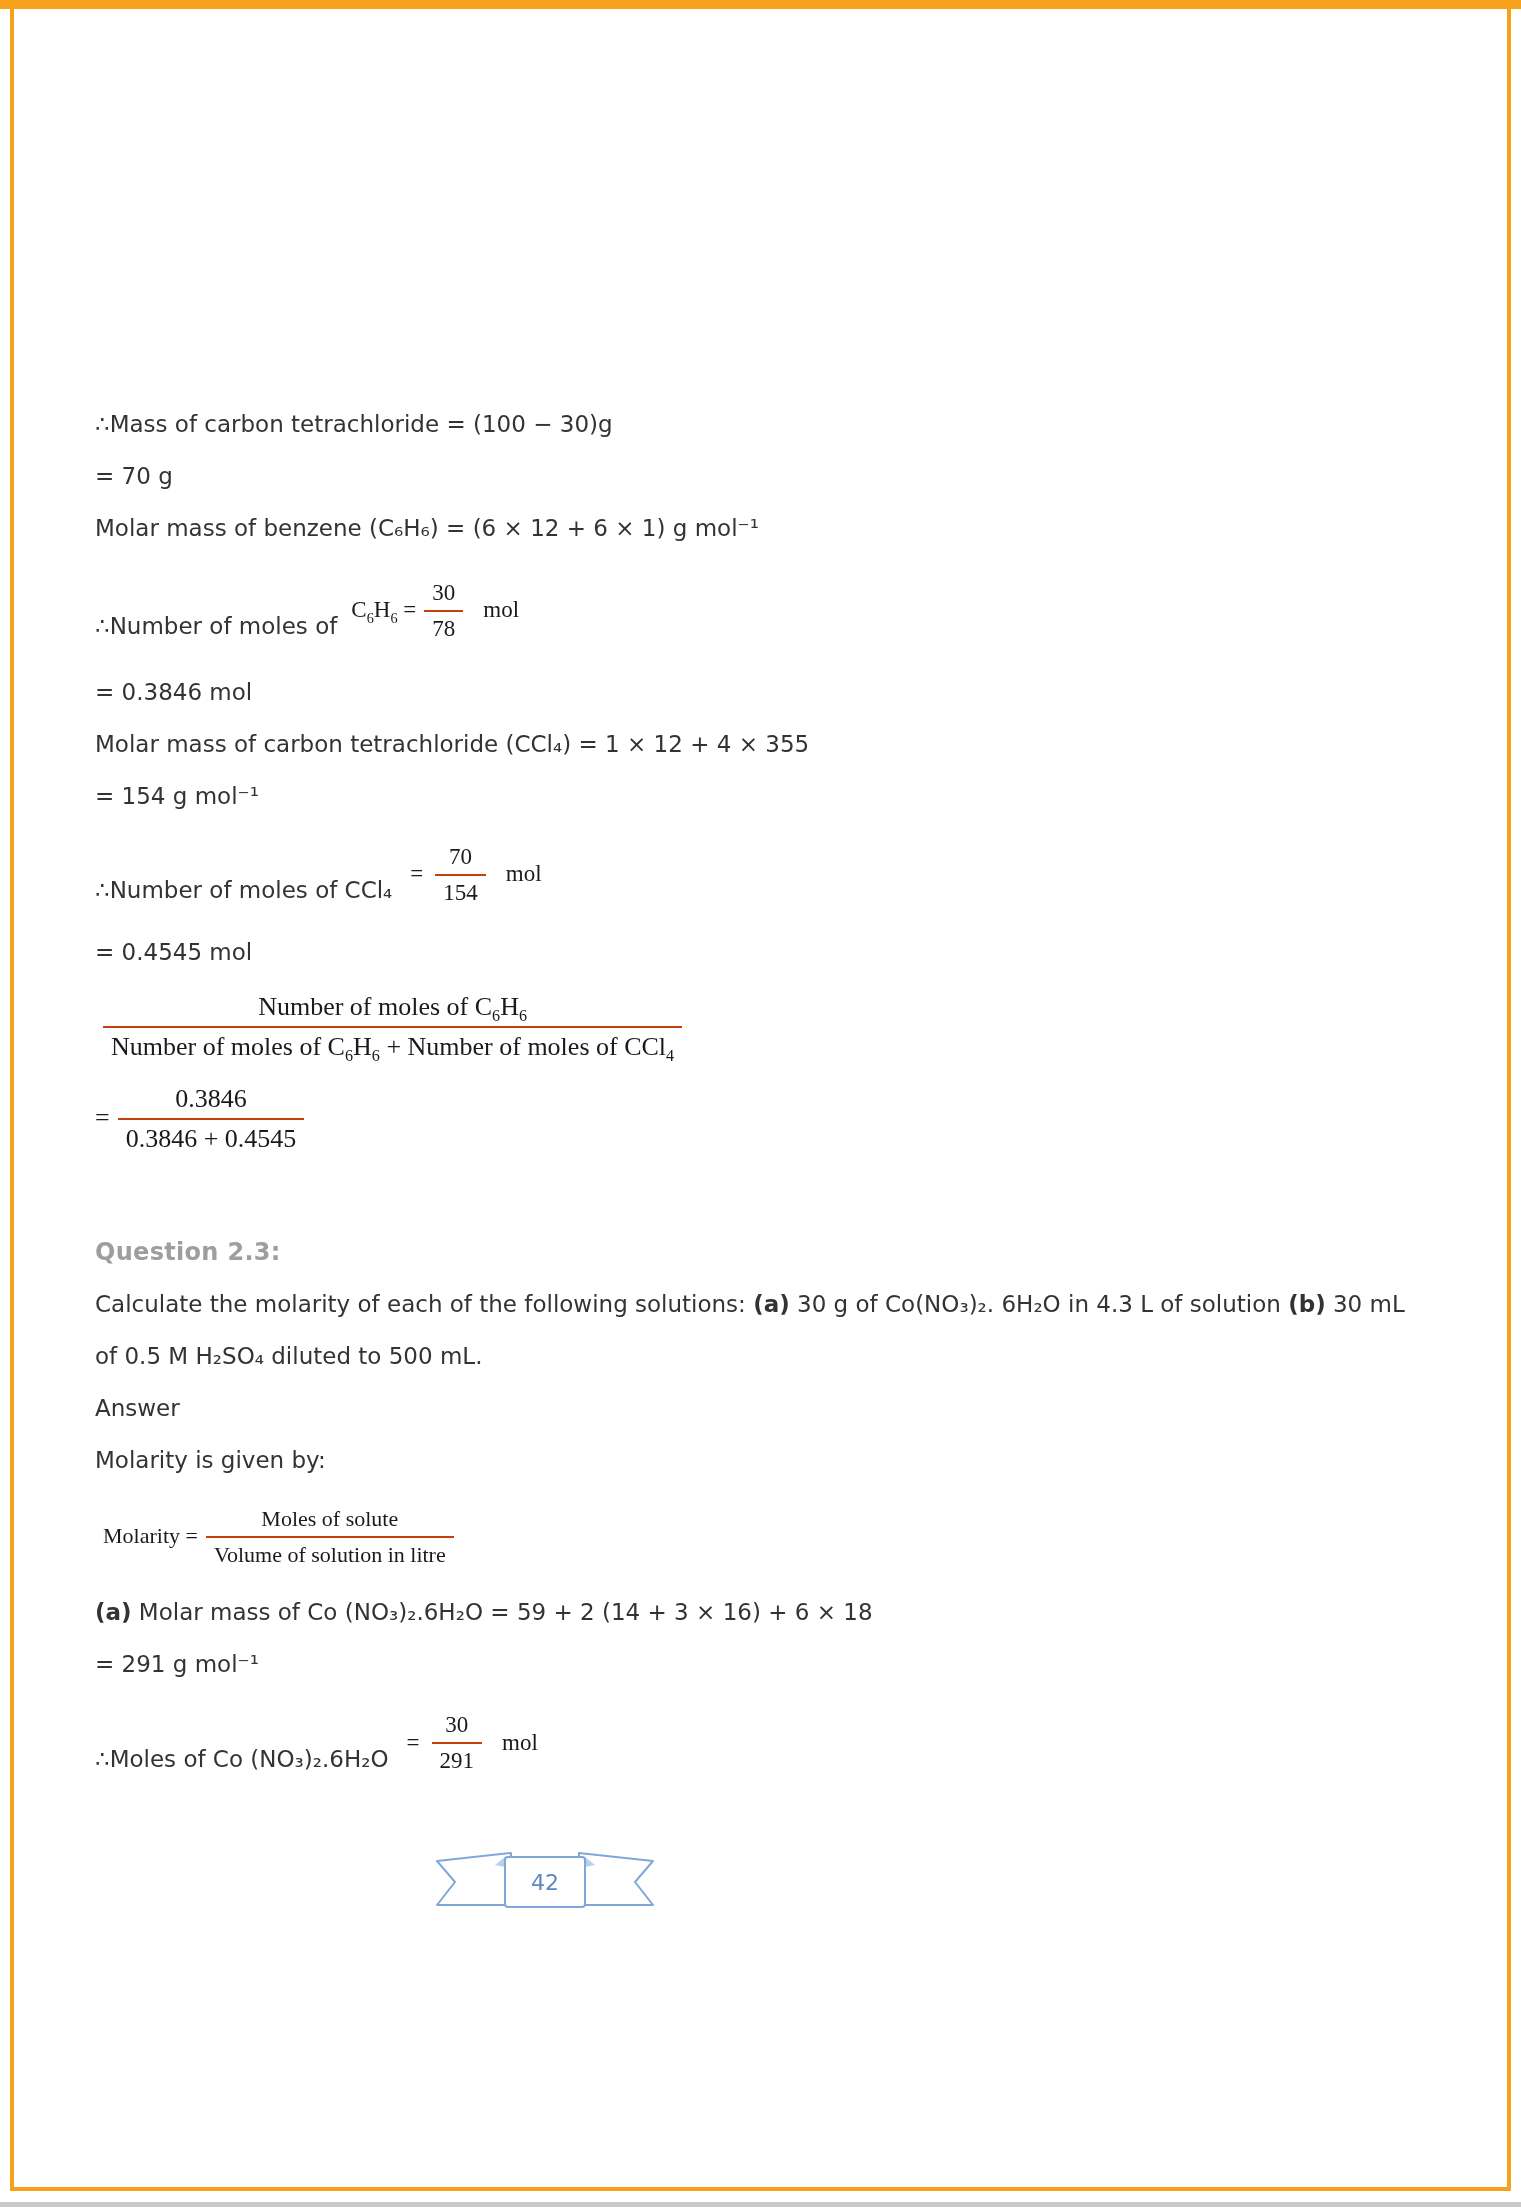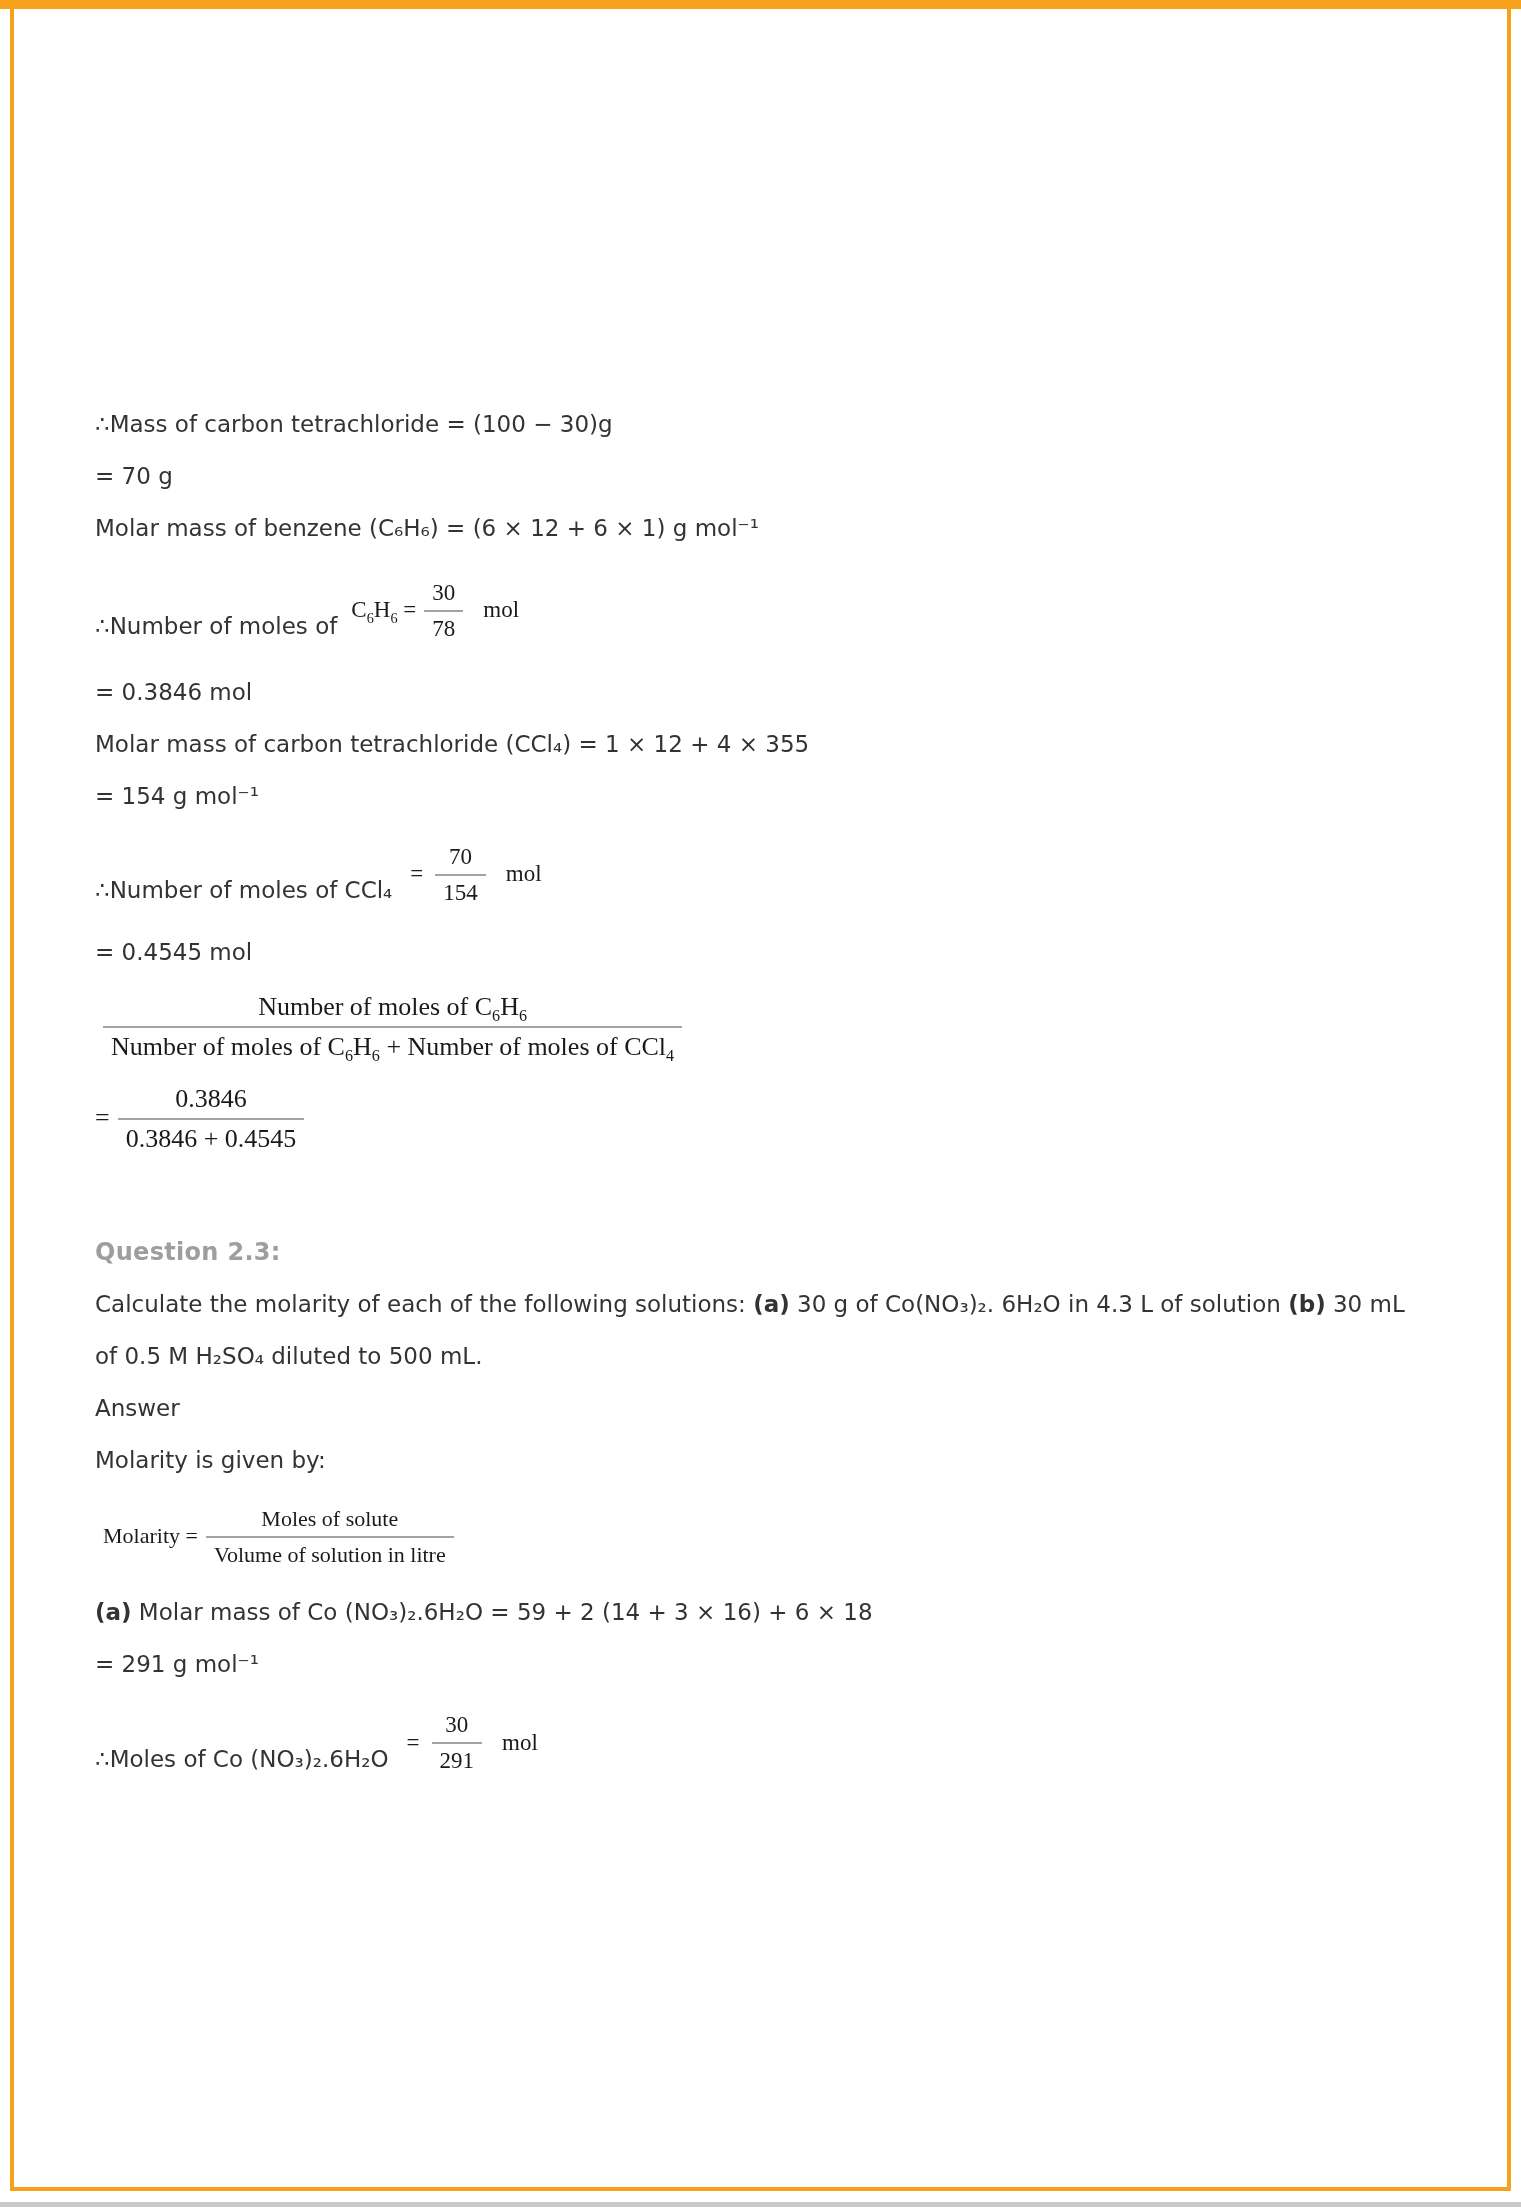--- a/index.html
+++ b/index.html
@@ -24,21 +24,21 @@
   sub{font-size:62%;line-height:0;}
   
   .fblock{display:flex;align-items:center;}
   .h112{height:112px;} .h104{height:104px;} .h105{height:105px;}
   .fblock .prefix{transform:translateY(16px);margin-right:14px;}
   .fx{display:inline-flex;align-items:center;font-size:23px;}
   .fx .run span{display:inline;}
   .fx .eq{margin:0 4px;}
   .fx .unit{margin-left:12px;}
   .frac{display:inline-flex;flex-direction:column;vertical-align:middle;margin:0 8px;}
-  .frac .num{border-bottom:2px solid #a3a3a3;padding:1px 8px 4px;text-align:center;}
+  .frac .num{border-bottom:2px solid #c2410c;padding:1px 8px 4px;text-align:center;}
   .frac .den{padding:4px 8px 0;text-align:right;}
   
   .bigfrac-block{margin-top:4px;height:88px;display:flex;align-items:center;font-size:26px;}
   .values-block{height:96px;display:flex;align-items:center;font-size:26px;}
   .mt10{margin-top:10px;} .mt60{margin-top:60px;}
   .q-heading{font-size:24px;font-weight:700;color:var(--question-heading);line-height:52px;letter-spacing:0.3px;}
   .molarity-block{height:100px;display:flex;align-items:center;font-size:22px;padding-left:8px;}
   
   .ribbon{margin:48px 0 0 340px;width:220px;height:80px;position:relative;}
   .ribbon svg{display:block;}
@@ -127,16 +127,26 @@
     <span class="serif fx">
       <span class="eq">=</span>
       <span class="frac">
         <span class="num">30</span>
         <span class="den">291</span>
       </span>
       <span class="unit">mol</span>
     </span>
   </div>
 
+  <div class="ribbon">
+    <svg width="220" height="80" viewBox="0 0 220 80">
+      <polygon class="shape" points="2,18 76,10 76,62 2,62 20,39"></polygon>
+      <polygon class="shape" points="218,18 144,10 144,62 218,62 200,39"></polygon>
+      <polygon class="fold" points="70,14 60,22 70,24"></polygon>
+      <polygon class="fold" points="150,14 160,22 150,24"></polygon>
+      <rect class="shape" x="70" y="14" width="80" height="50" rx="3"></rect>
+      <text x="110" y="47" text-anchor="middle">42</text>
+    </svg>
+  </div>
 
 </div>
 
 <div class="bottom-shadow"></div>
 
 </body></html>

